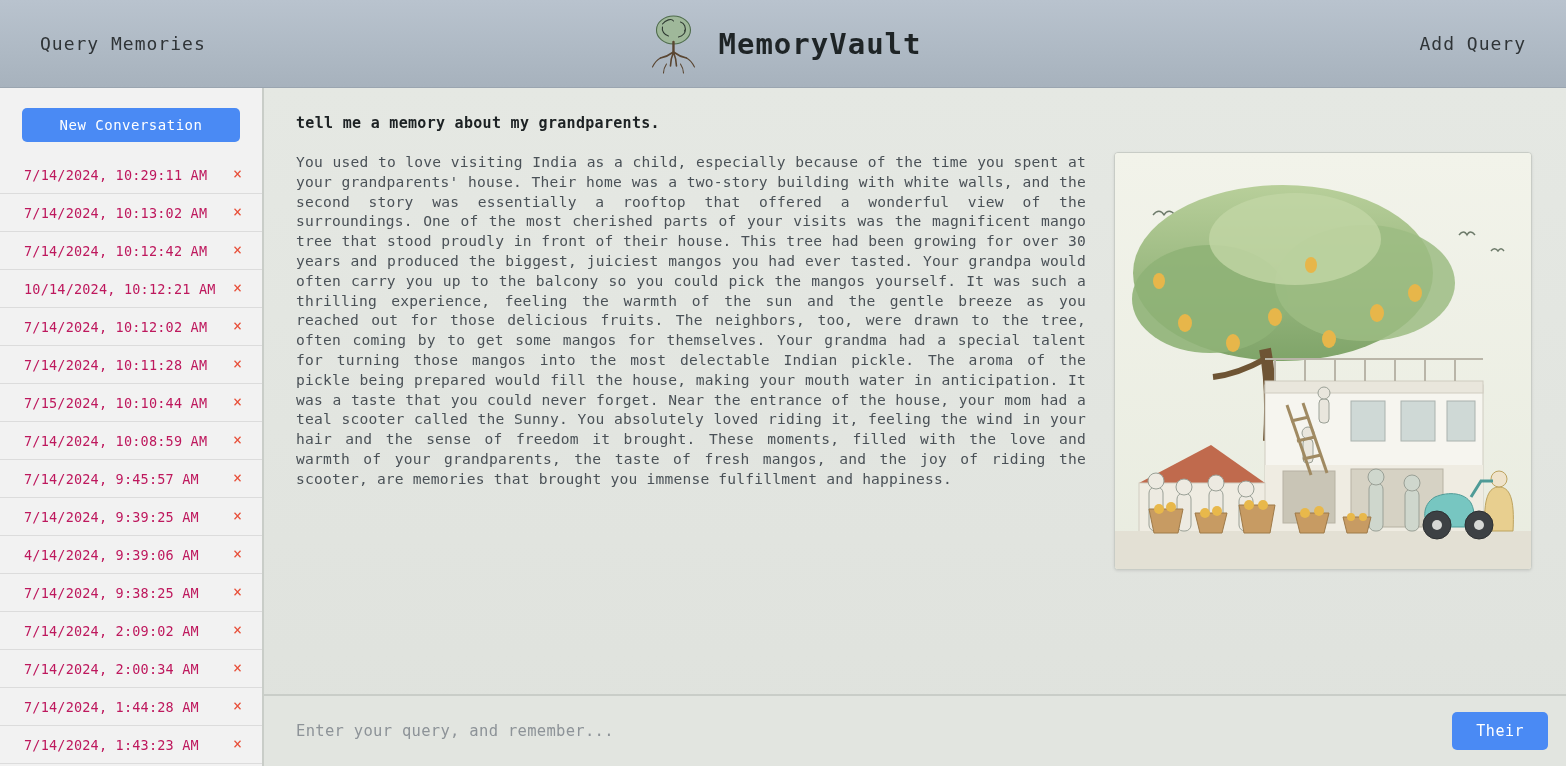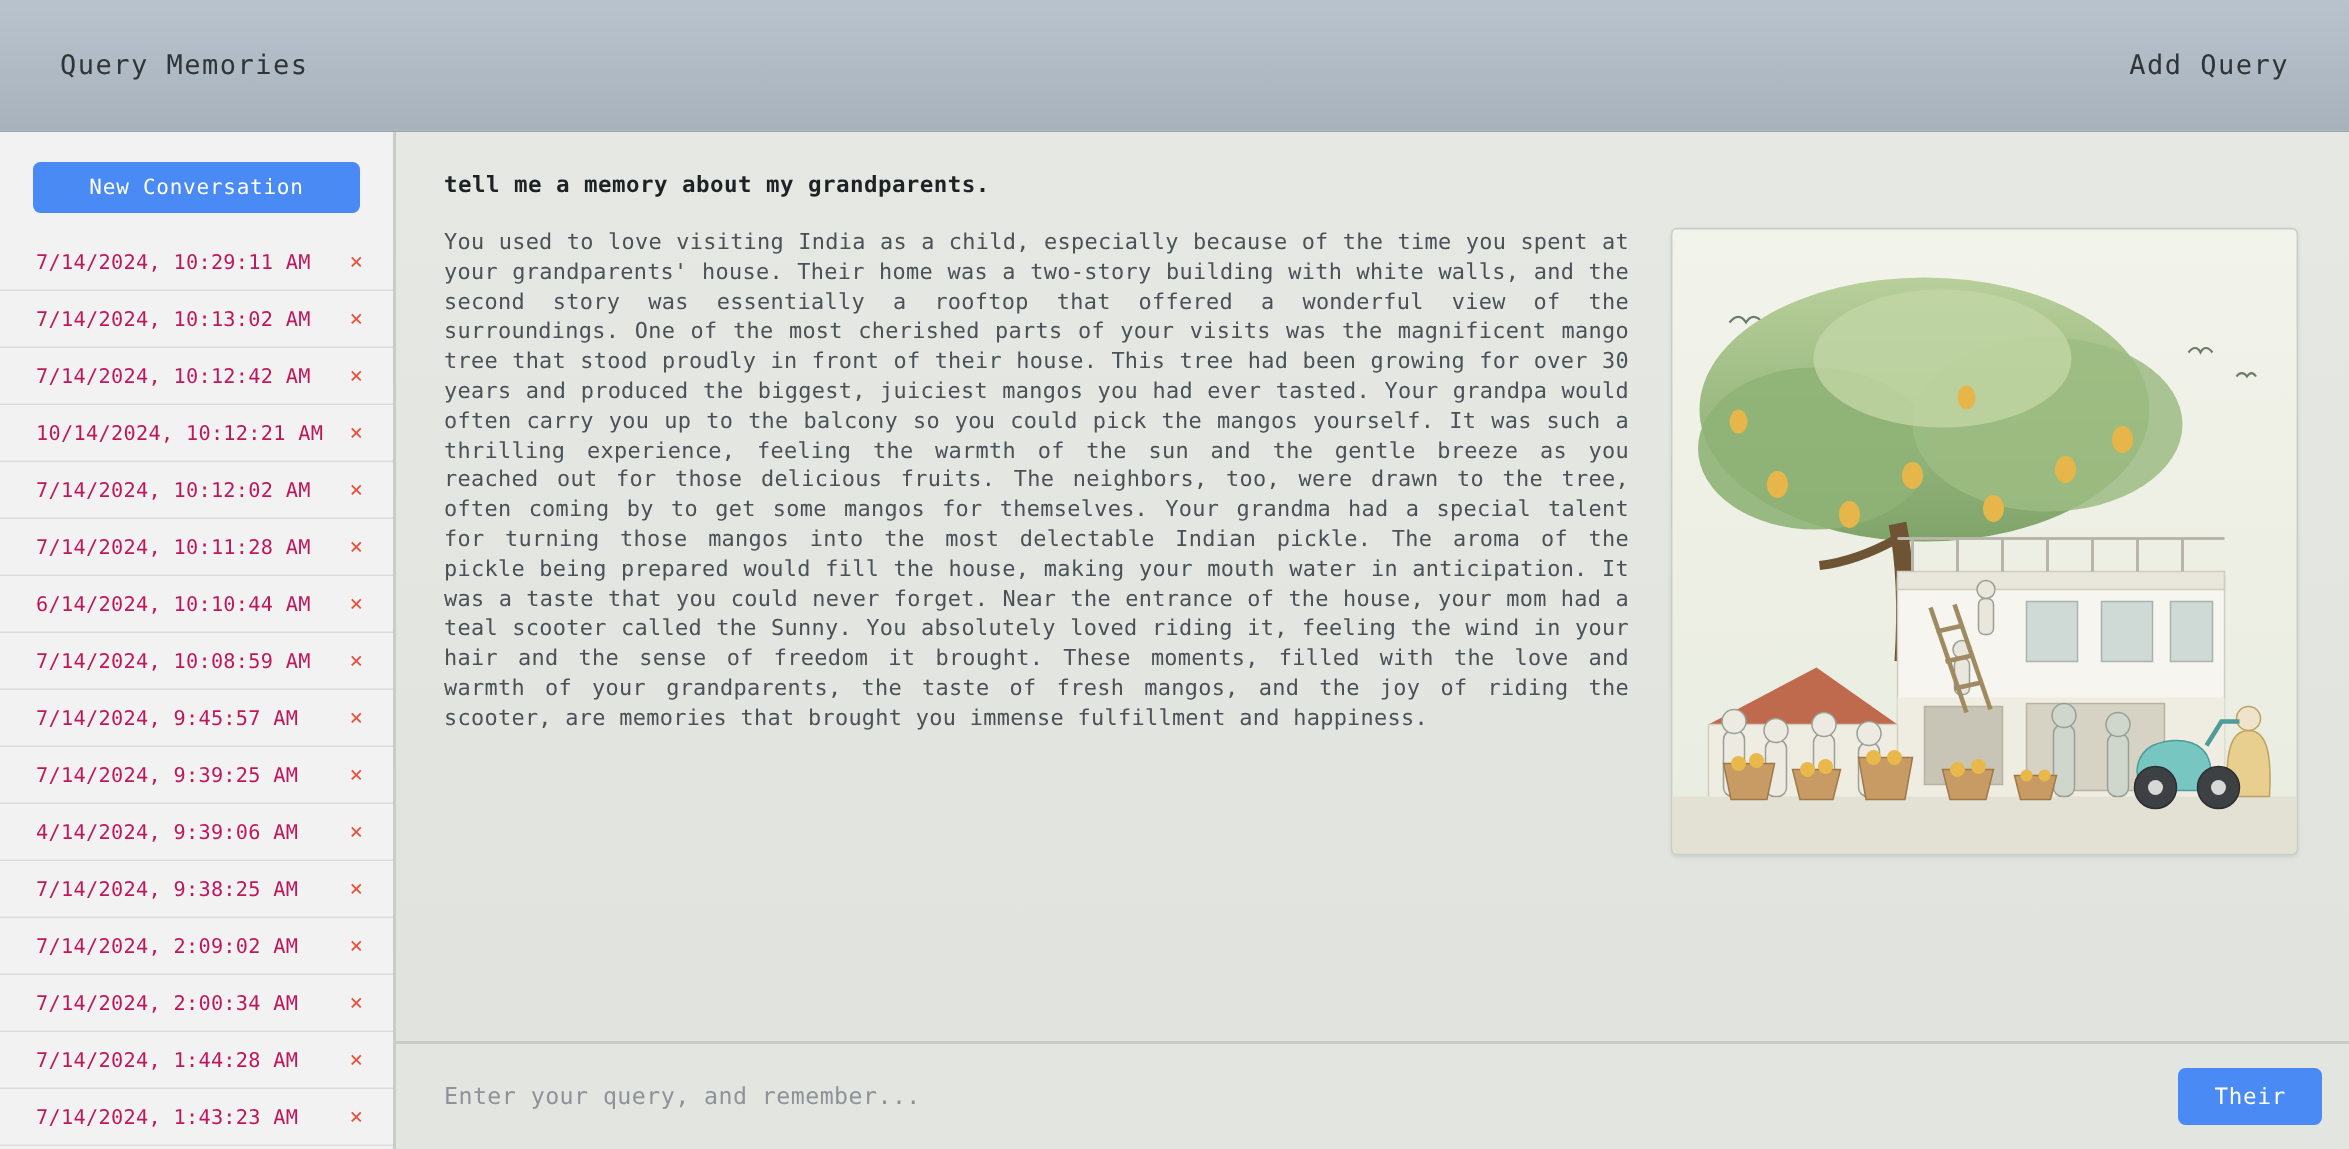--- a/index.html
+++ b/index.html
@@ -200,20 +200,34 @@
   }
 </style>
 </head>
 <body>
 
 <div id="app">
 
   <div class="header">
     <div class="header-link">Query Memories</div>
 
+    <div class="brand">
+      <span>
+        <svg class="logo" viewBox="0 0 58 64" xmlns="http://www.w3.org/2000/svg">
+          <g fill="none" stroke="#2f3a33" stroke-width="1.1" stroke-linecap="round">
+            <ellipse cx="29" cy="18" rx="17" ry="14" fill="#9fb89a" stroke="#4e6b4c"></ellipse>
+            <path d="M18 12c3-4 9-6 11-3M24 24c-4-1-7-5-6-9M36 10c4 1 6 6 4 9M34 25c4-1 7-4 7-8"></path>
+            <path d="M29 30v10" stroke="#5a4632" stroke-width="2.4"></path>
+            <path d="M29 40c-4 3-8 5-13 6M29 40c4 3 8 5 13 6M29 40c-2 5-3 9-3 14M29 40c2 5 3 9 3 14" stroke="#5a4632" stroke-width="1.6"></path>
+            <path d="M16 46c-4 2-6 5-8 9M42 46c4 2 6 5 8 9M22 52c-2 3-3 6-3 9M36 52c2 3 3 6 3 9" stroke="#5a4632" stroke-width="1.1"></path>
+          </g>
+        </svg>
+      </span>
+      <div class="brand-title">MemoryVault</div>
+    </div>
 
     <div class="header-link">Add Query</div>
   </div>
 
   <div class="body">
 
     <div class="sidebar">
       <button class="new-conv-btn">New Conversation</button>
       <div class="conv-list">
           <div class="conv-item">
@@ -234,21 +248,21 @@
           </div>
           <div class="conv-item">
             <span class="conv-label">7/14/2024, 10:12:02 AM</span>
             <span class="conv-delete">×</span>
           </div>
           <div class="conv-item">
             <span class="conv-label">7/14/2024, 10:11:28 AM</span>
             <span class="conv-delete">×</span>
           </div>
           <div class="conv-item">
-            <span class="conv-label">6/14/2024, 10:10:44 AM</span>
+            <span class="conv-label">7/15/2024, 10:10:44 AM</span>
             <span class="conv-delete">×</span>
           </div>
           <div class="conv-item">
             <span class="conv-label">7/14/2024, 10:08:59 AM</span>
             <span class="conv-delete">×</span>
           </div>
           <div class="conv-item">
             <span class="conv-label">7/14/2024, 9:45:57 AM</span>
             <span class="conv-delete">×</span>
           </div>

